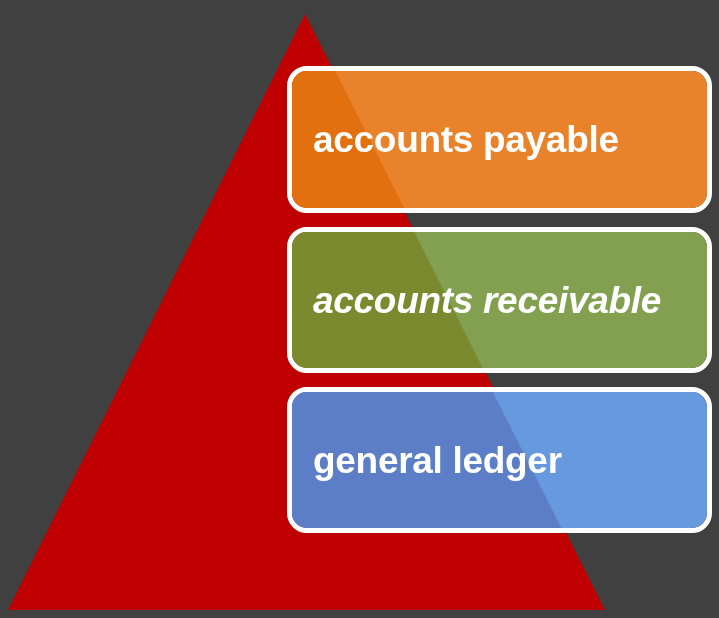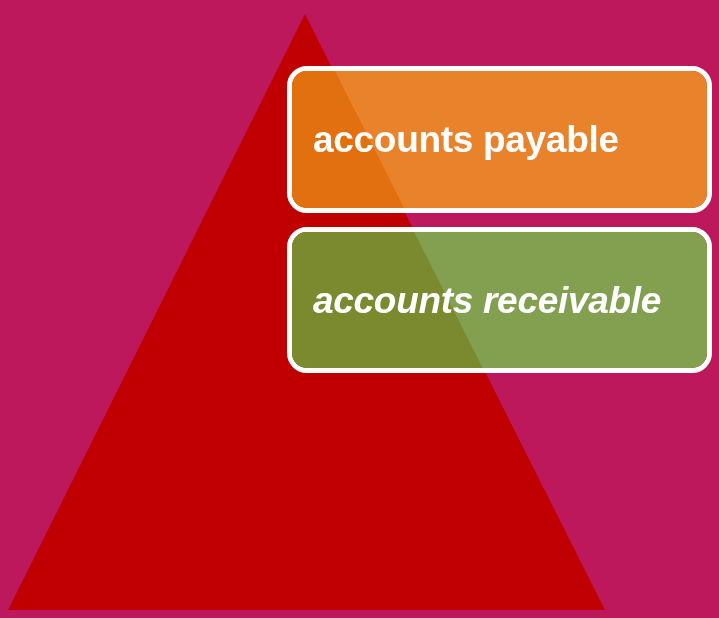--- a/index.html
+++ b/index.html
@@ -66,21 +66,21 @@
   #band-bot {
     left: 287px;
     top: 387px;
     width: 425px;
     height: 146px;
   }
 </style>
 </head>
 <body>
 
-<div id="canvas" style="background: #be185d;">
+<div id="canvas" style="background: #404040;">
 
   <svg id="pyramid-svg" viewBox="0 0 719 618" aria-hidden="true">
     <polygon id="pyramid-poly" points="305,14 8,610 605,610" fill="#c00000"></polygon>
   </svg>
 
   <div class="band" id="band-top" style="border-color: rgb(255, 255, 255);">
     <svg class="band-fill" viewBox="0 0 425 147" preserveAspectRatio="none" aria-hidden="true">
       <rect x="0" y="0" width="425" height="147" fill="#e8822b"></rect>
       <polygon points="0,0 44.17449664429529,0 118.16778523489933,147 0,147" fill="#e2700e"></polygon>
     </svg>
@@ -88,14 +88,21 @@
   </div>
 
   <div class="band" id="band-mid" style="border-color: rgb(255, 255, 255); font-style: italic;">
     <svg class="band-fill" viewBox="0 0 425 146" preserveAspectRatio="none" aria-hidden="true">
       <rect x="0" y="0" width="425" height="146" fill="#82a04f"></rect>
       <polygon points="0,0 125.21476510067112,0 198.70469798657717,146 0,146" fill="#7b8a2f"></polygon>
     </svg>
     <span class="band-label" style="color: rgb(255, 255, 255);">accounts receivable</span>
   </div>
 
+  <div class="band" id="band-bot" style="border-color: rgb(255, 255, 255);">
+    <svg class="band-fill" viewBox="0 0 425 146" preserveAspectRatio="none" aria-hidden="true">
+      <rect x="0" y="0" width="425" height="146" fill="#6699dd"></rect>
+      <polygon points="0,0 205.75167785234896,0 279.2416107382551,146 0,146" fill="#5b7ec6"></polygon>
+    </svg>
+    <span class="band-label" style="color: rgb(255, 255, 255);">general ledger</span>
+  </div>
 
 </div>
 
 </body></html>

